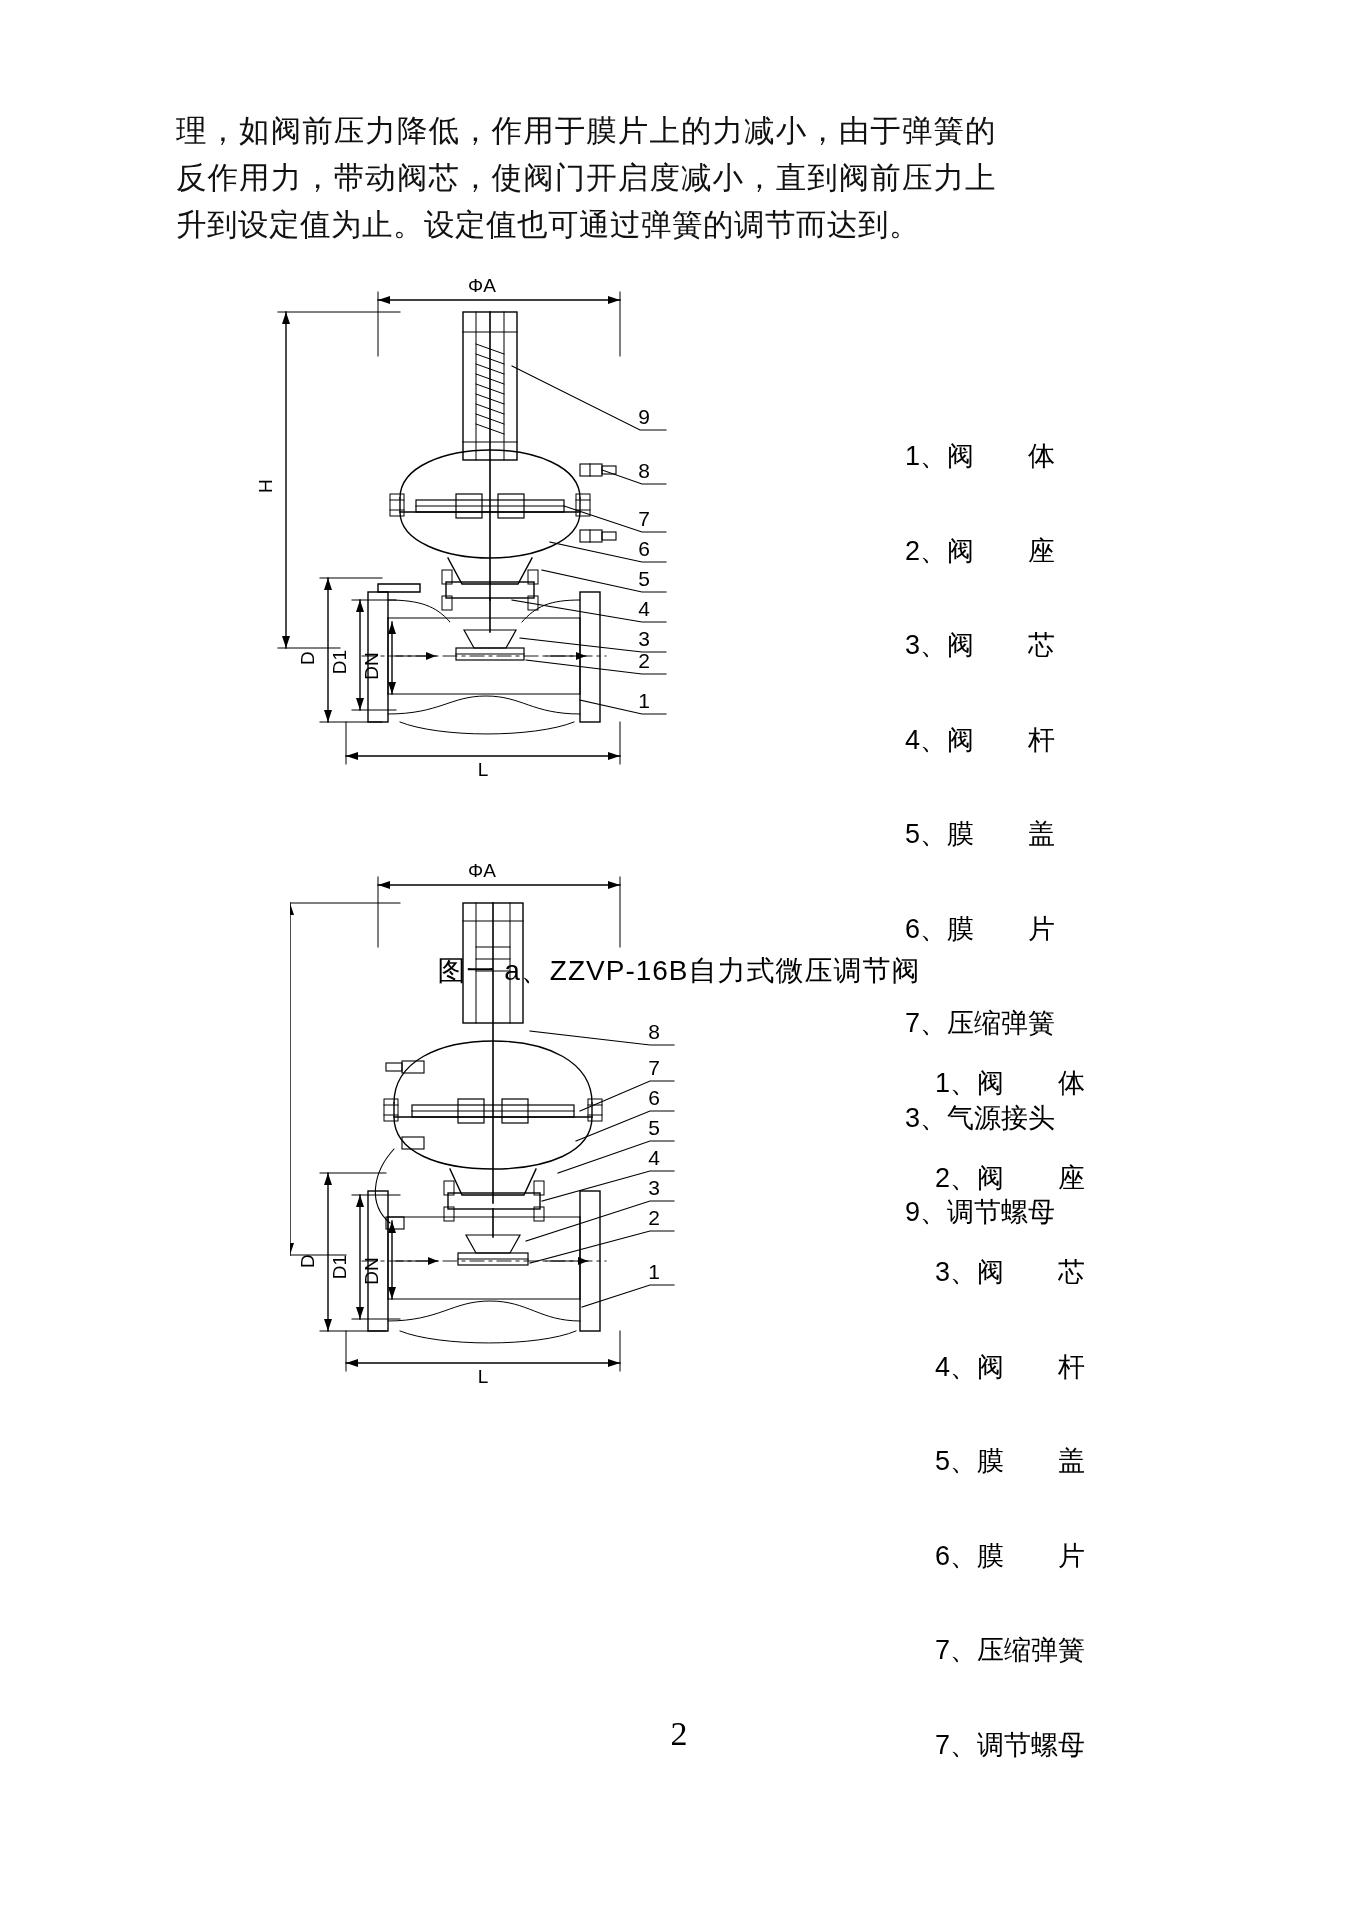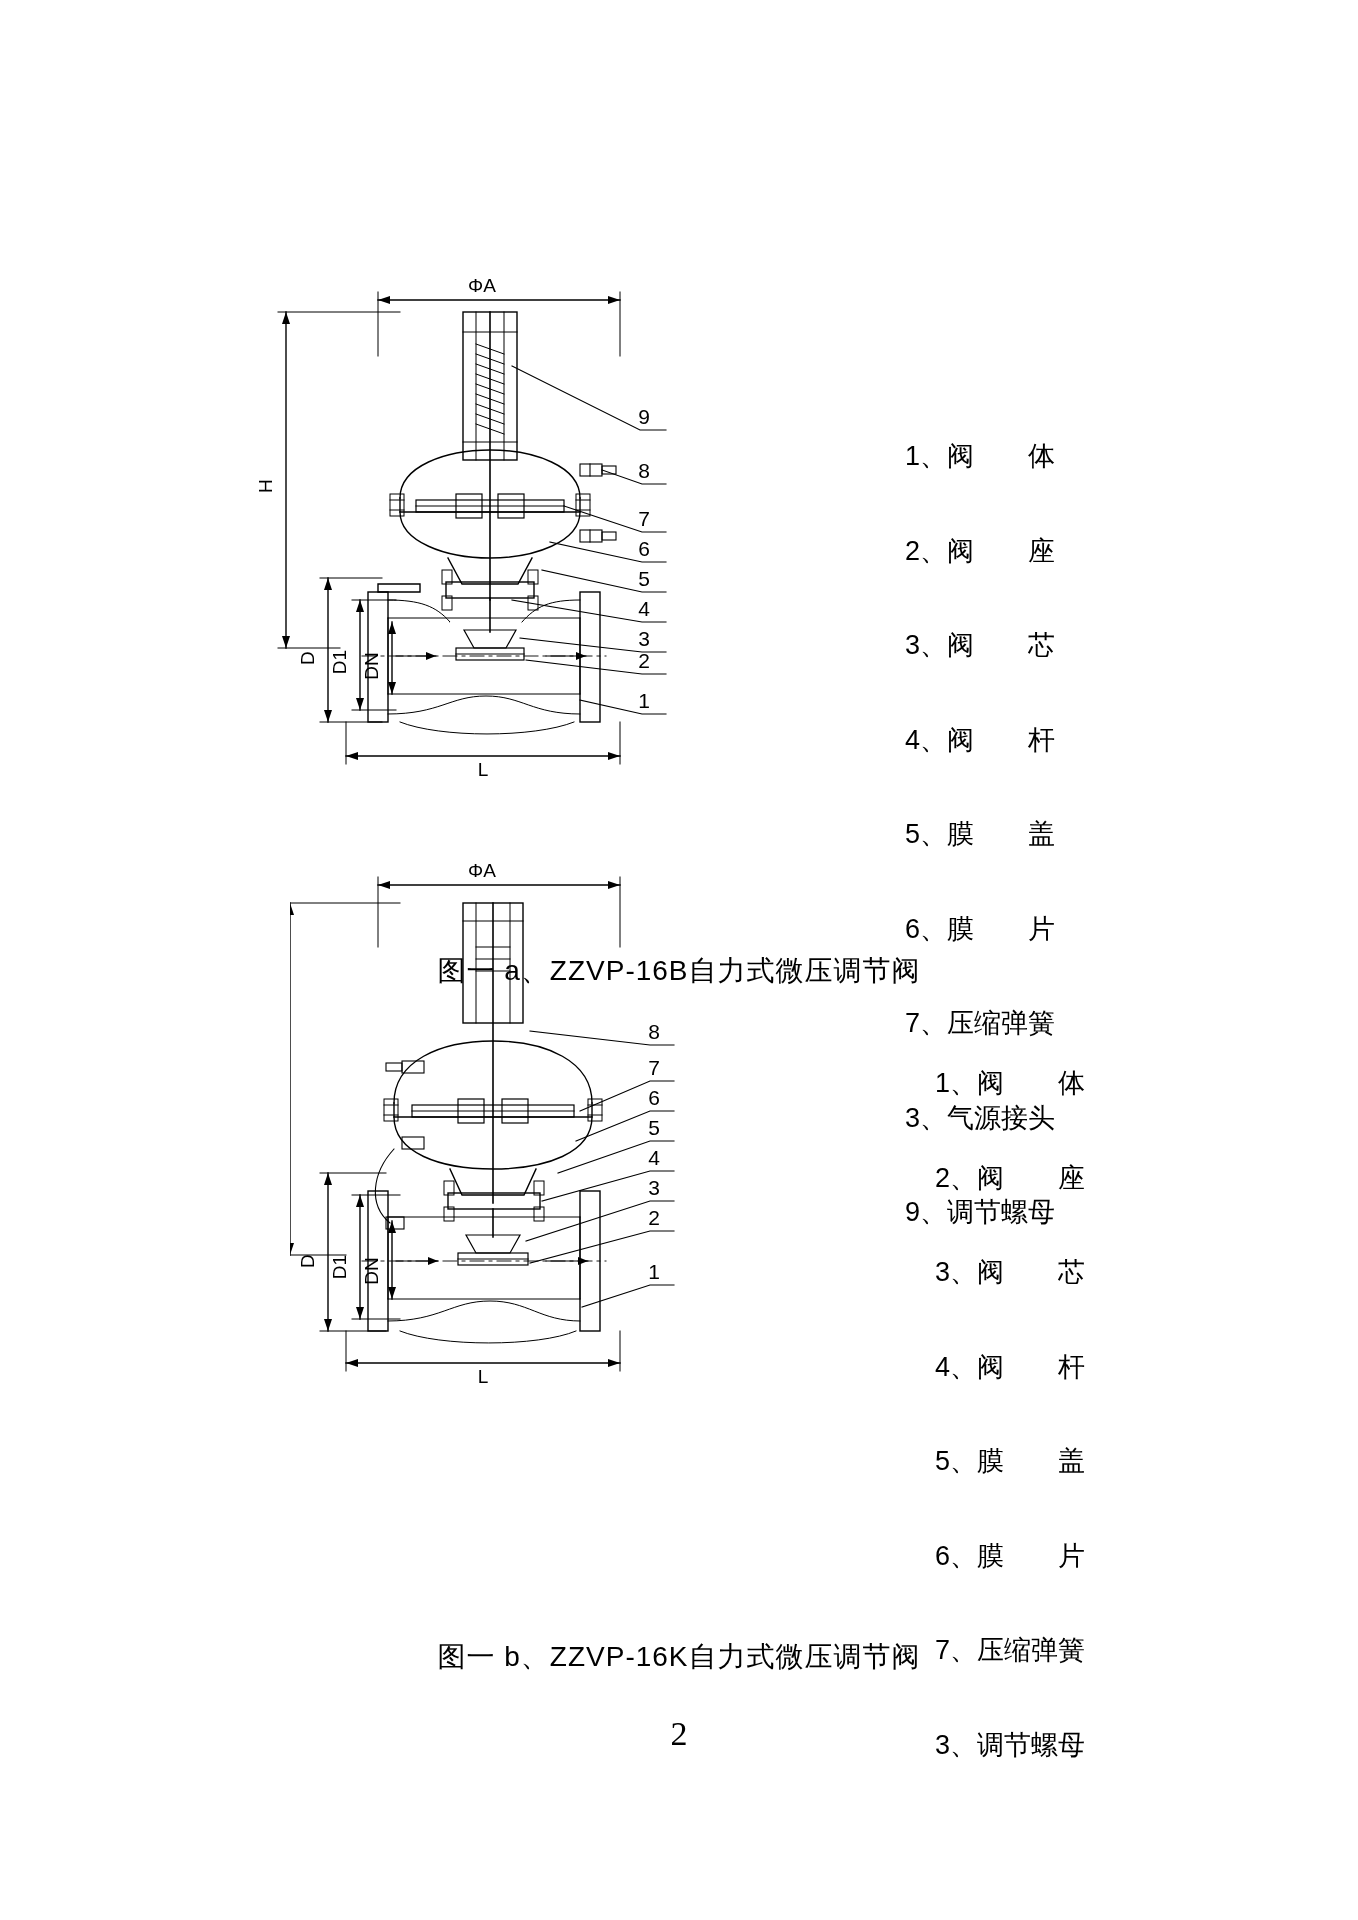--- a/index.html
+++ b/index.html
@@ -42,20 +42,23 @@
 
   
   svg{display:block;}
   svg text{font-family:"Liberation Sans","DejaVu Sans",sans-serif;}
 </style>
 </head>
 <body>
 
 <div class="page">
 
+  <div class="para">
+    <p>理，如阀前压力降低，作用于膜片上的力减小，由于弹簧的反作用力，带动阀芯，使阀门开启度减小，直到阀前压力上升到设定值为止。设定值也可通过弹簧的调节而达到。</p>
+  </div>
 
   <div class="figure" id="fig-a">
     <svg class="svgwrap" width="880" height="520" viewBox="0 0 880 520">
       <g fill="none" stroke="#000" stroke-width="1.4" stroke-linecap="square">
 
         <line x1="128" y1="30" x2="370" y2="30"></line>
         <path d="M128 30 l12 -4 v8 z" fill="#000" stroke="none"></path>
         <path d="M370 30 l-12 -4 v8 z" fill="#000" stroke="none"></path>
         <line x1="128" y1="22" x2="128" y2="86" stroke-width="1"></line>
         <line x1="370" y1="22" x2="370" y2="86" stroke-width="1"></line>
@@ -354,20 +357,19 @@
   </div>
 
   <div class="legend" id="legend-b">
     <span class="row">1、阀　　体</span>
     <span class="row">2、阀　　座</span>
     <span class="row">3、阀　　芯</span>
     <span class="row">4、阀　　杆</span>
     <span class="row">5、膜　　盖</span>
     <span class="row">6、膜　　片</span>
     <span class="row">7、压缩弹簧</span>
-    <span class="row">3、调节螺母</span>
-  </div>
-
-  <div class="caption" id="cap-b">图一 b、ZZVP-16K自力式微压调节阀</div>
+    <span class="row">7、调节螺母</span>
+  </div>
+
 
   <div class="pagenum">2</div>
 
 </div>
 
 </body></html>

